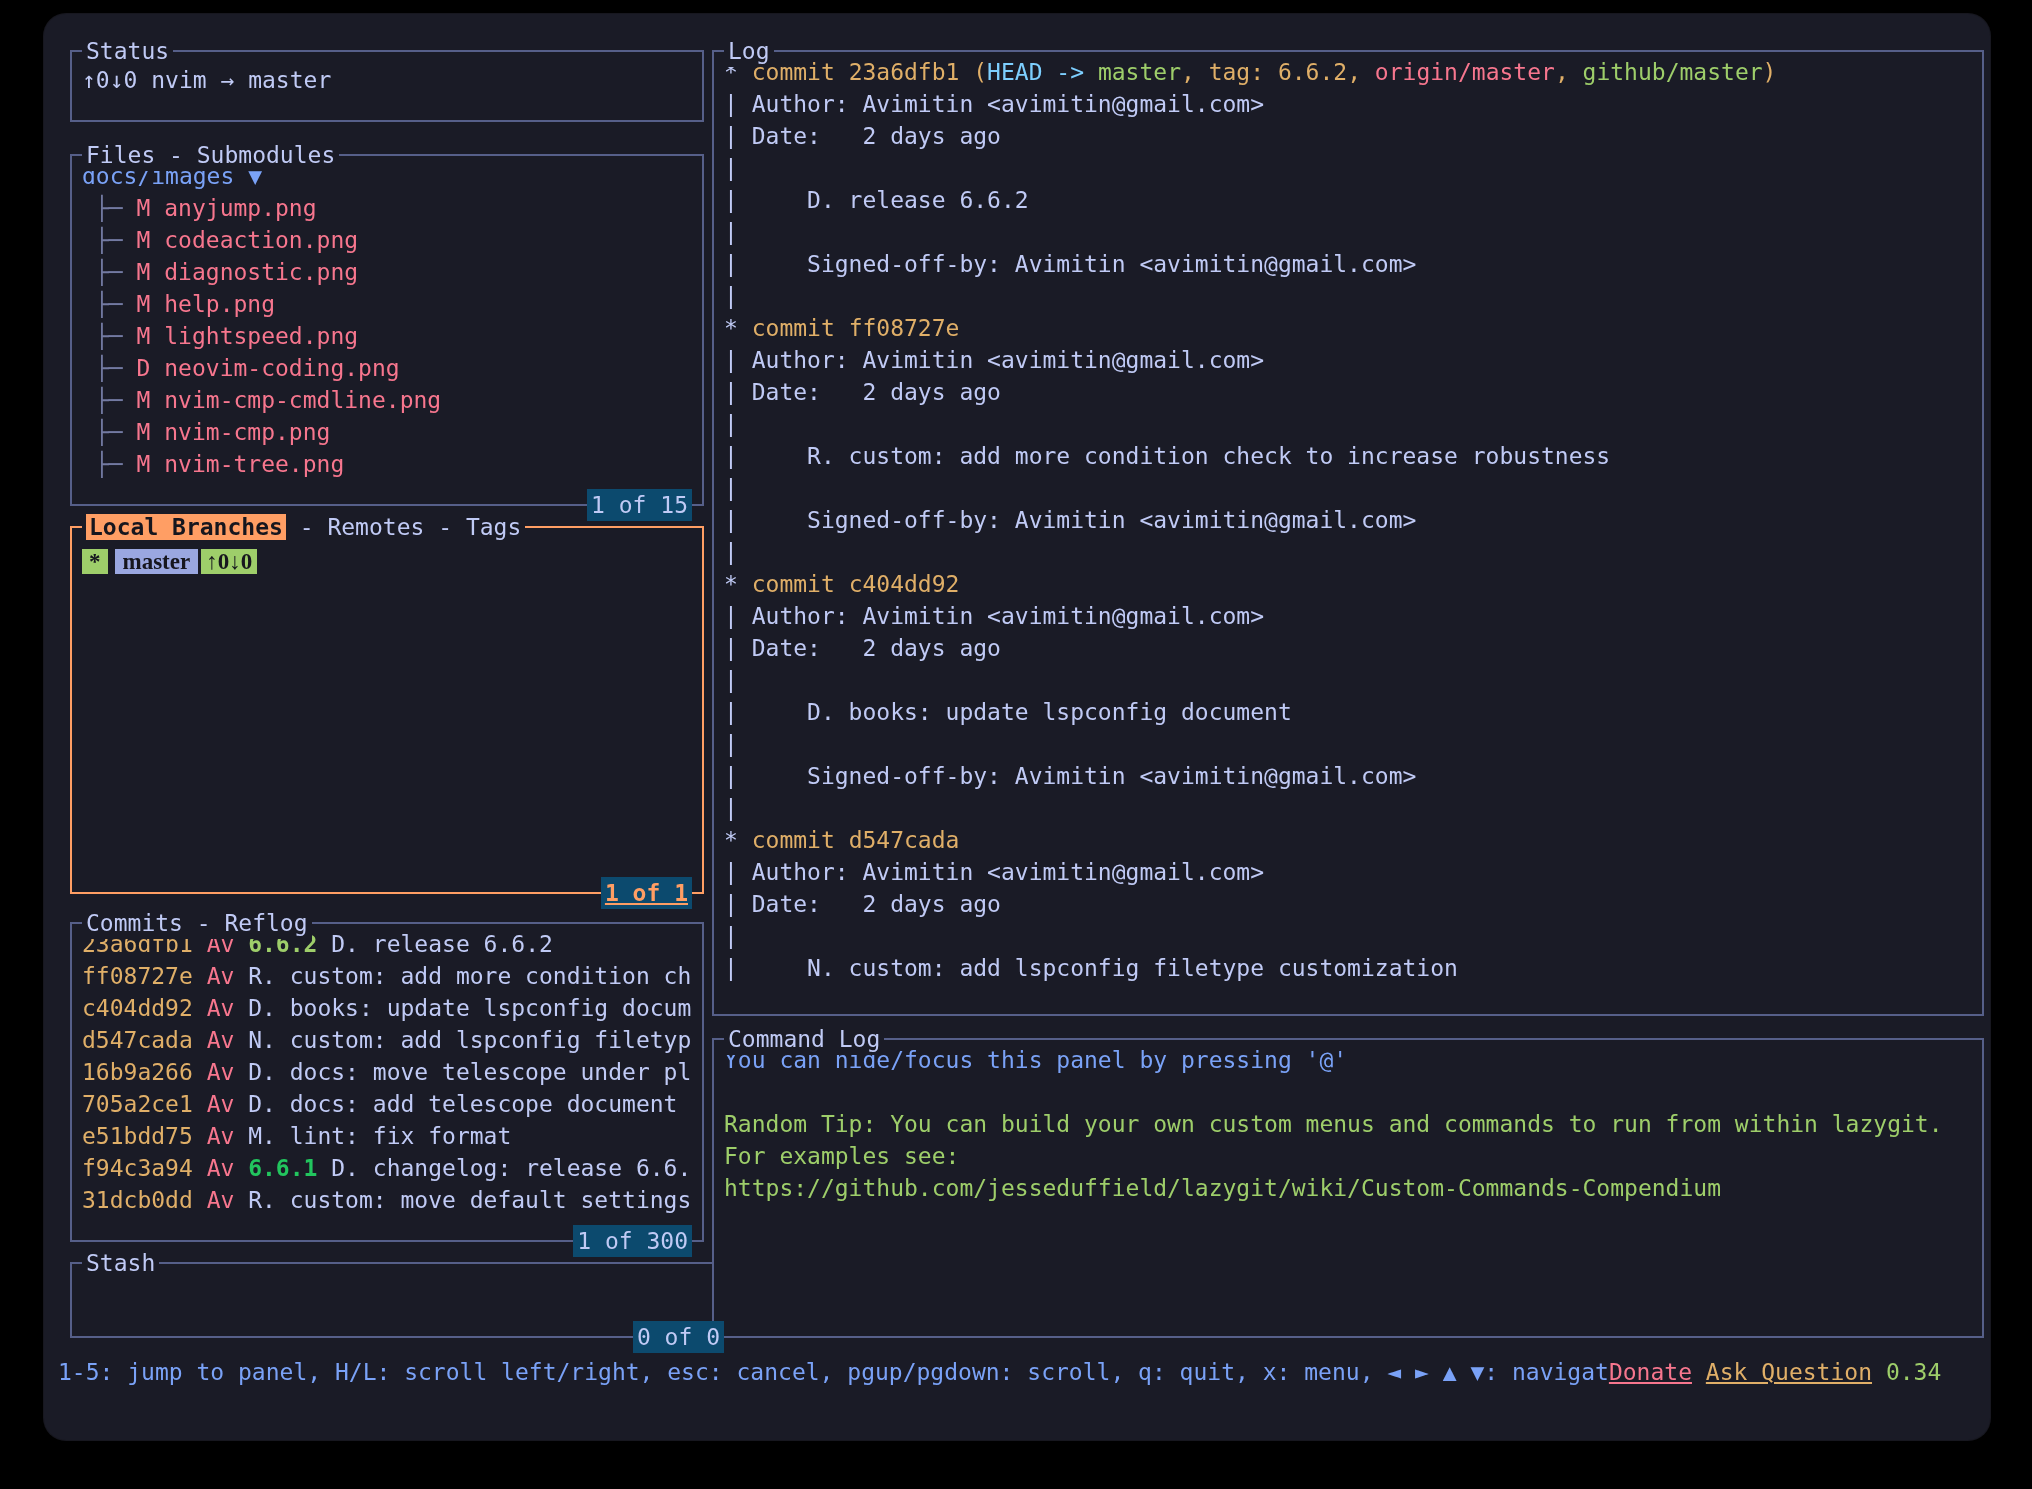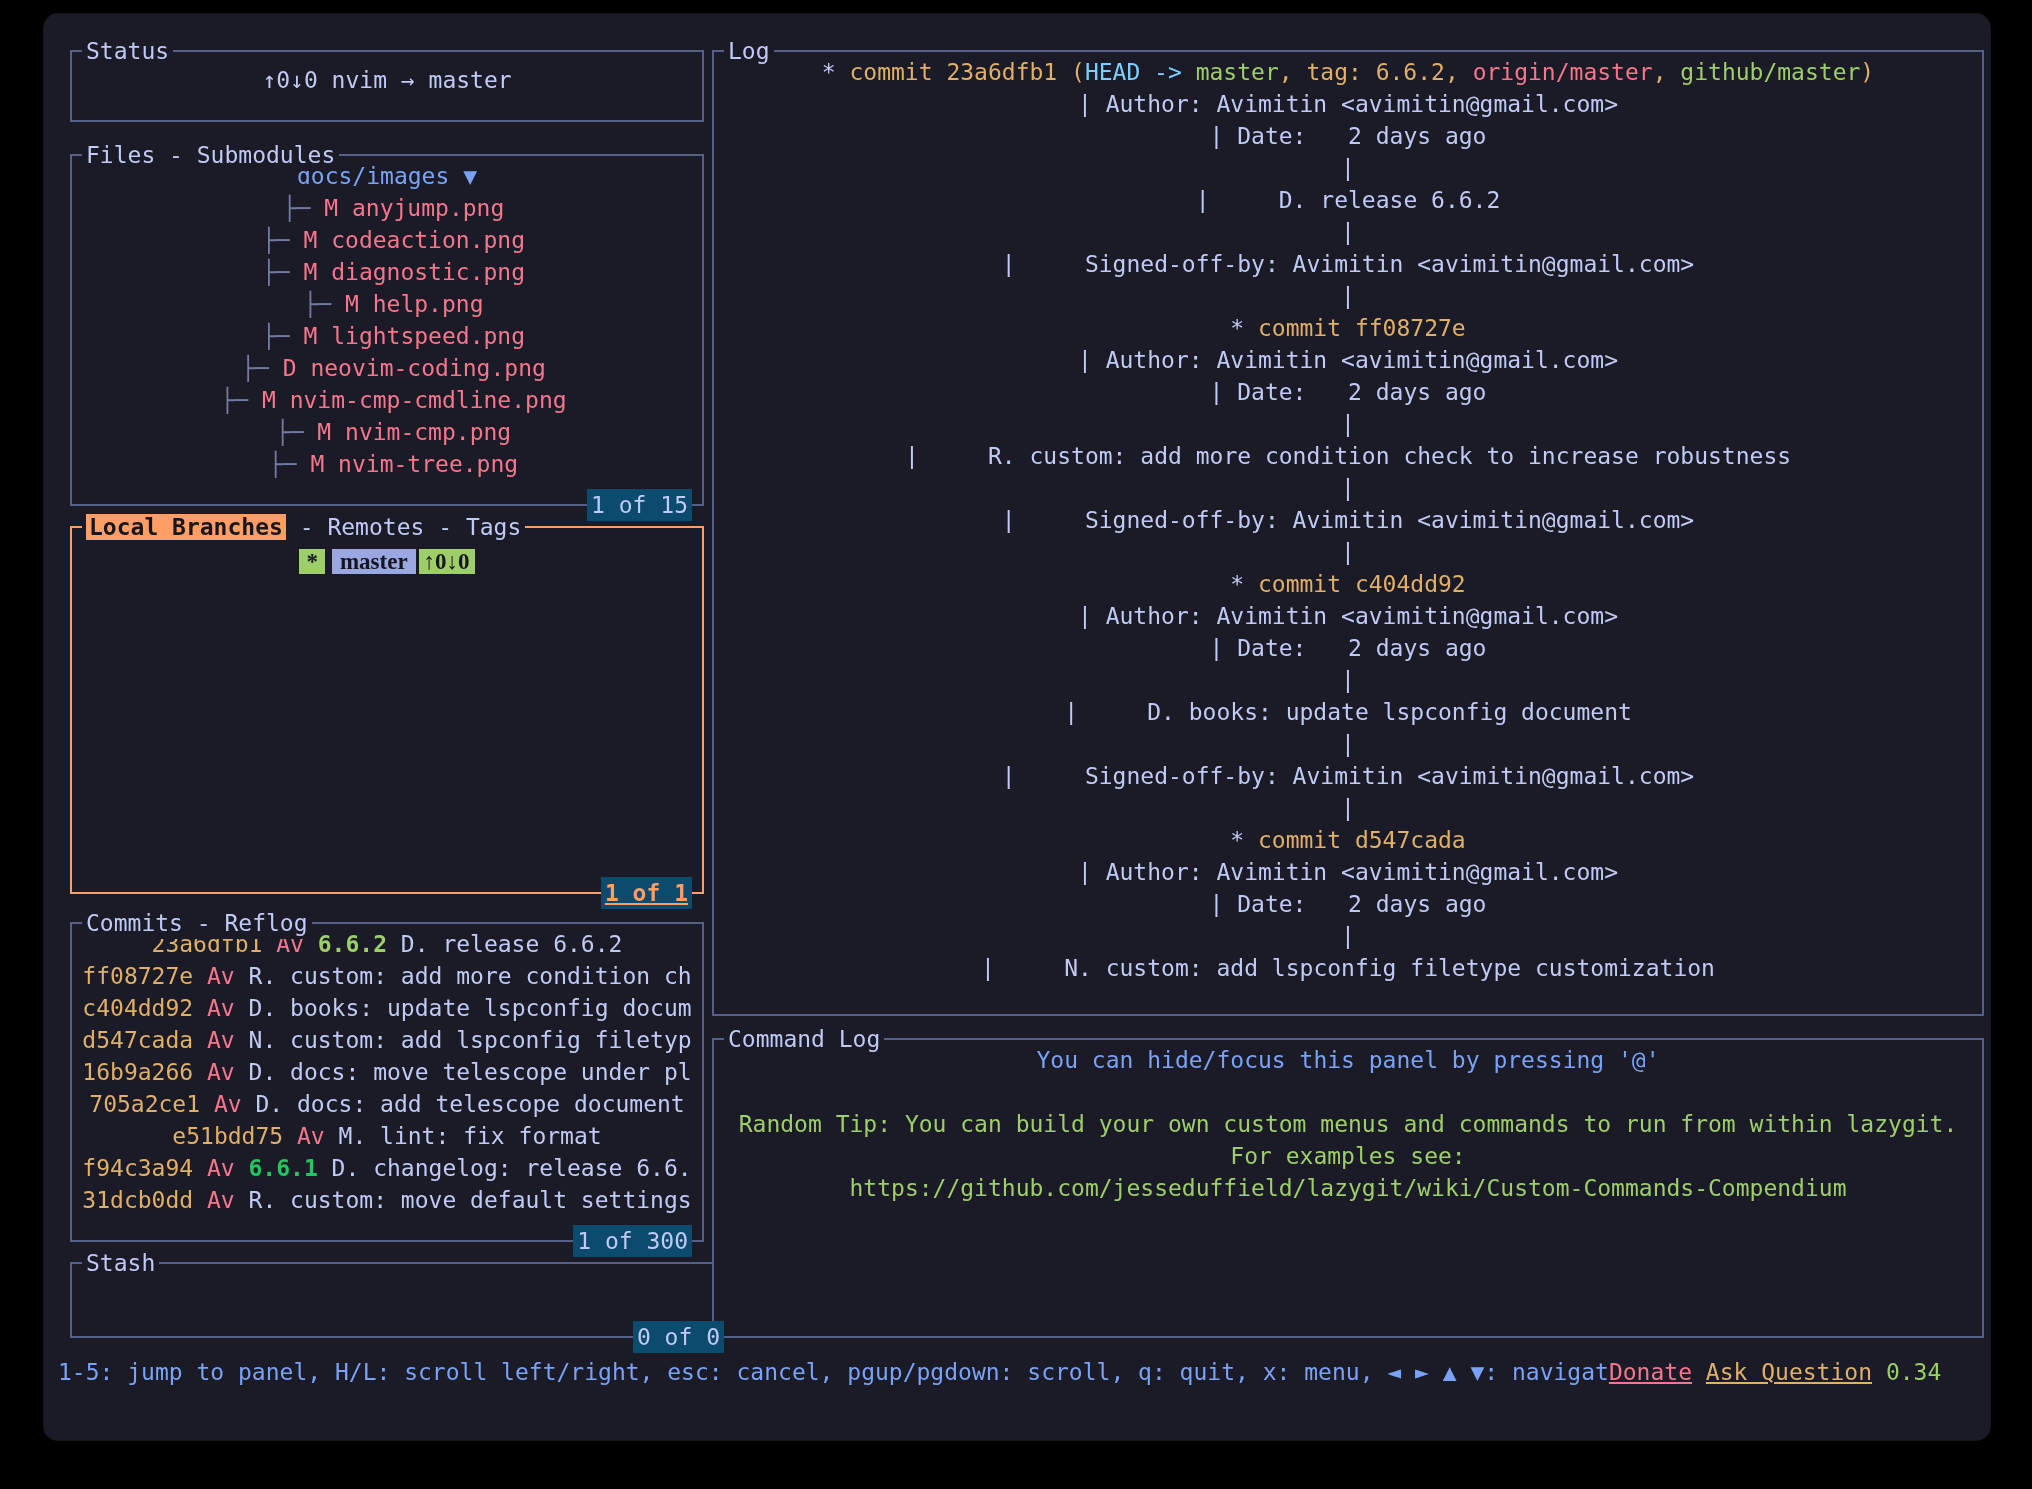--- a/index.html
+++ b/index.html
@@ -8,36 +8,36 @@
     background:#000;
     position:relative;
     font-family:"DejaVu Sans Mono", monospace;
     font-size:23px;
     line-height:32px;
     color:#c0caf5;
     overflow:hidden;
   }
   #terminal {
     position:absolute; left:44px; top:14px; width:1946px; height:1426px;
-    background:#1a1b26; border-radius:14px;
+    background:#1a1b26; border-radius:22px;
     box-shadow:0 0 0 1px #17171f;
   }
   .panel { position:absolute; border:2px solid #565f89; background:#1a1b26; }
   .panel.active { border-color:#ff9e64; }
   .panel-title {
     position:absolute; top:-17px; left:10px; background:#1a1b26;
     padding:0 4px; white-space:pre; color:#c0caf5; z-index:2;
   }
   .panel-count {
     position:absolute; bottom:-17px; right:10px; background:#0c4a6e;
     padding:0 4px; white-space:pre; color:#c0caf5; z-index:2;margin-top:39px;
   }
   .panel-body { position:absolute; inset:0; overflow:hidden; padding:4px 10px 0 10px; }
   #status-panel .panel-body { padding-top:12px; }
-  .row { white-space:pre; height:32px; overflow:hidden;text-align:center; }
+  .row { white-space:pre; height:32px; overflow:hidden; }
 
   
   #status-panel   { left:26px;  top:36px;   width:634px;  height:72px;  }
   #files-panel    { left:26px;  top:140px;  width:634px;  height:352px; }
   #branches-panel { left:26px;  top:512px;  width:634px;  height:368px; }
   #commits-panel  { left:26px;  top:908px;  width:634px;  height:320px; }
   #stash-panel    { left:26px;  top:1248px; width:666px;  height:76px;  }
   #log-panel      { left:668px; top:36px;   width:1272px; height:966px; }
   #cmdlog-panel   { left:668px; top:1024px; width:1272px; height:300px; }
   #bottom-bar     { position:absolute; left:14px; top:1342px; width:1916px;

